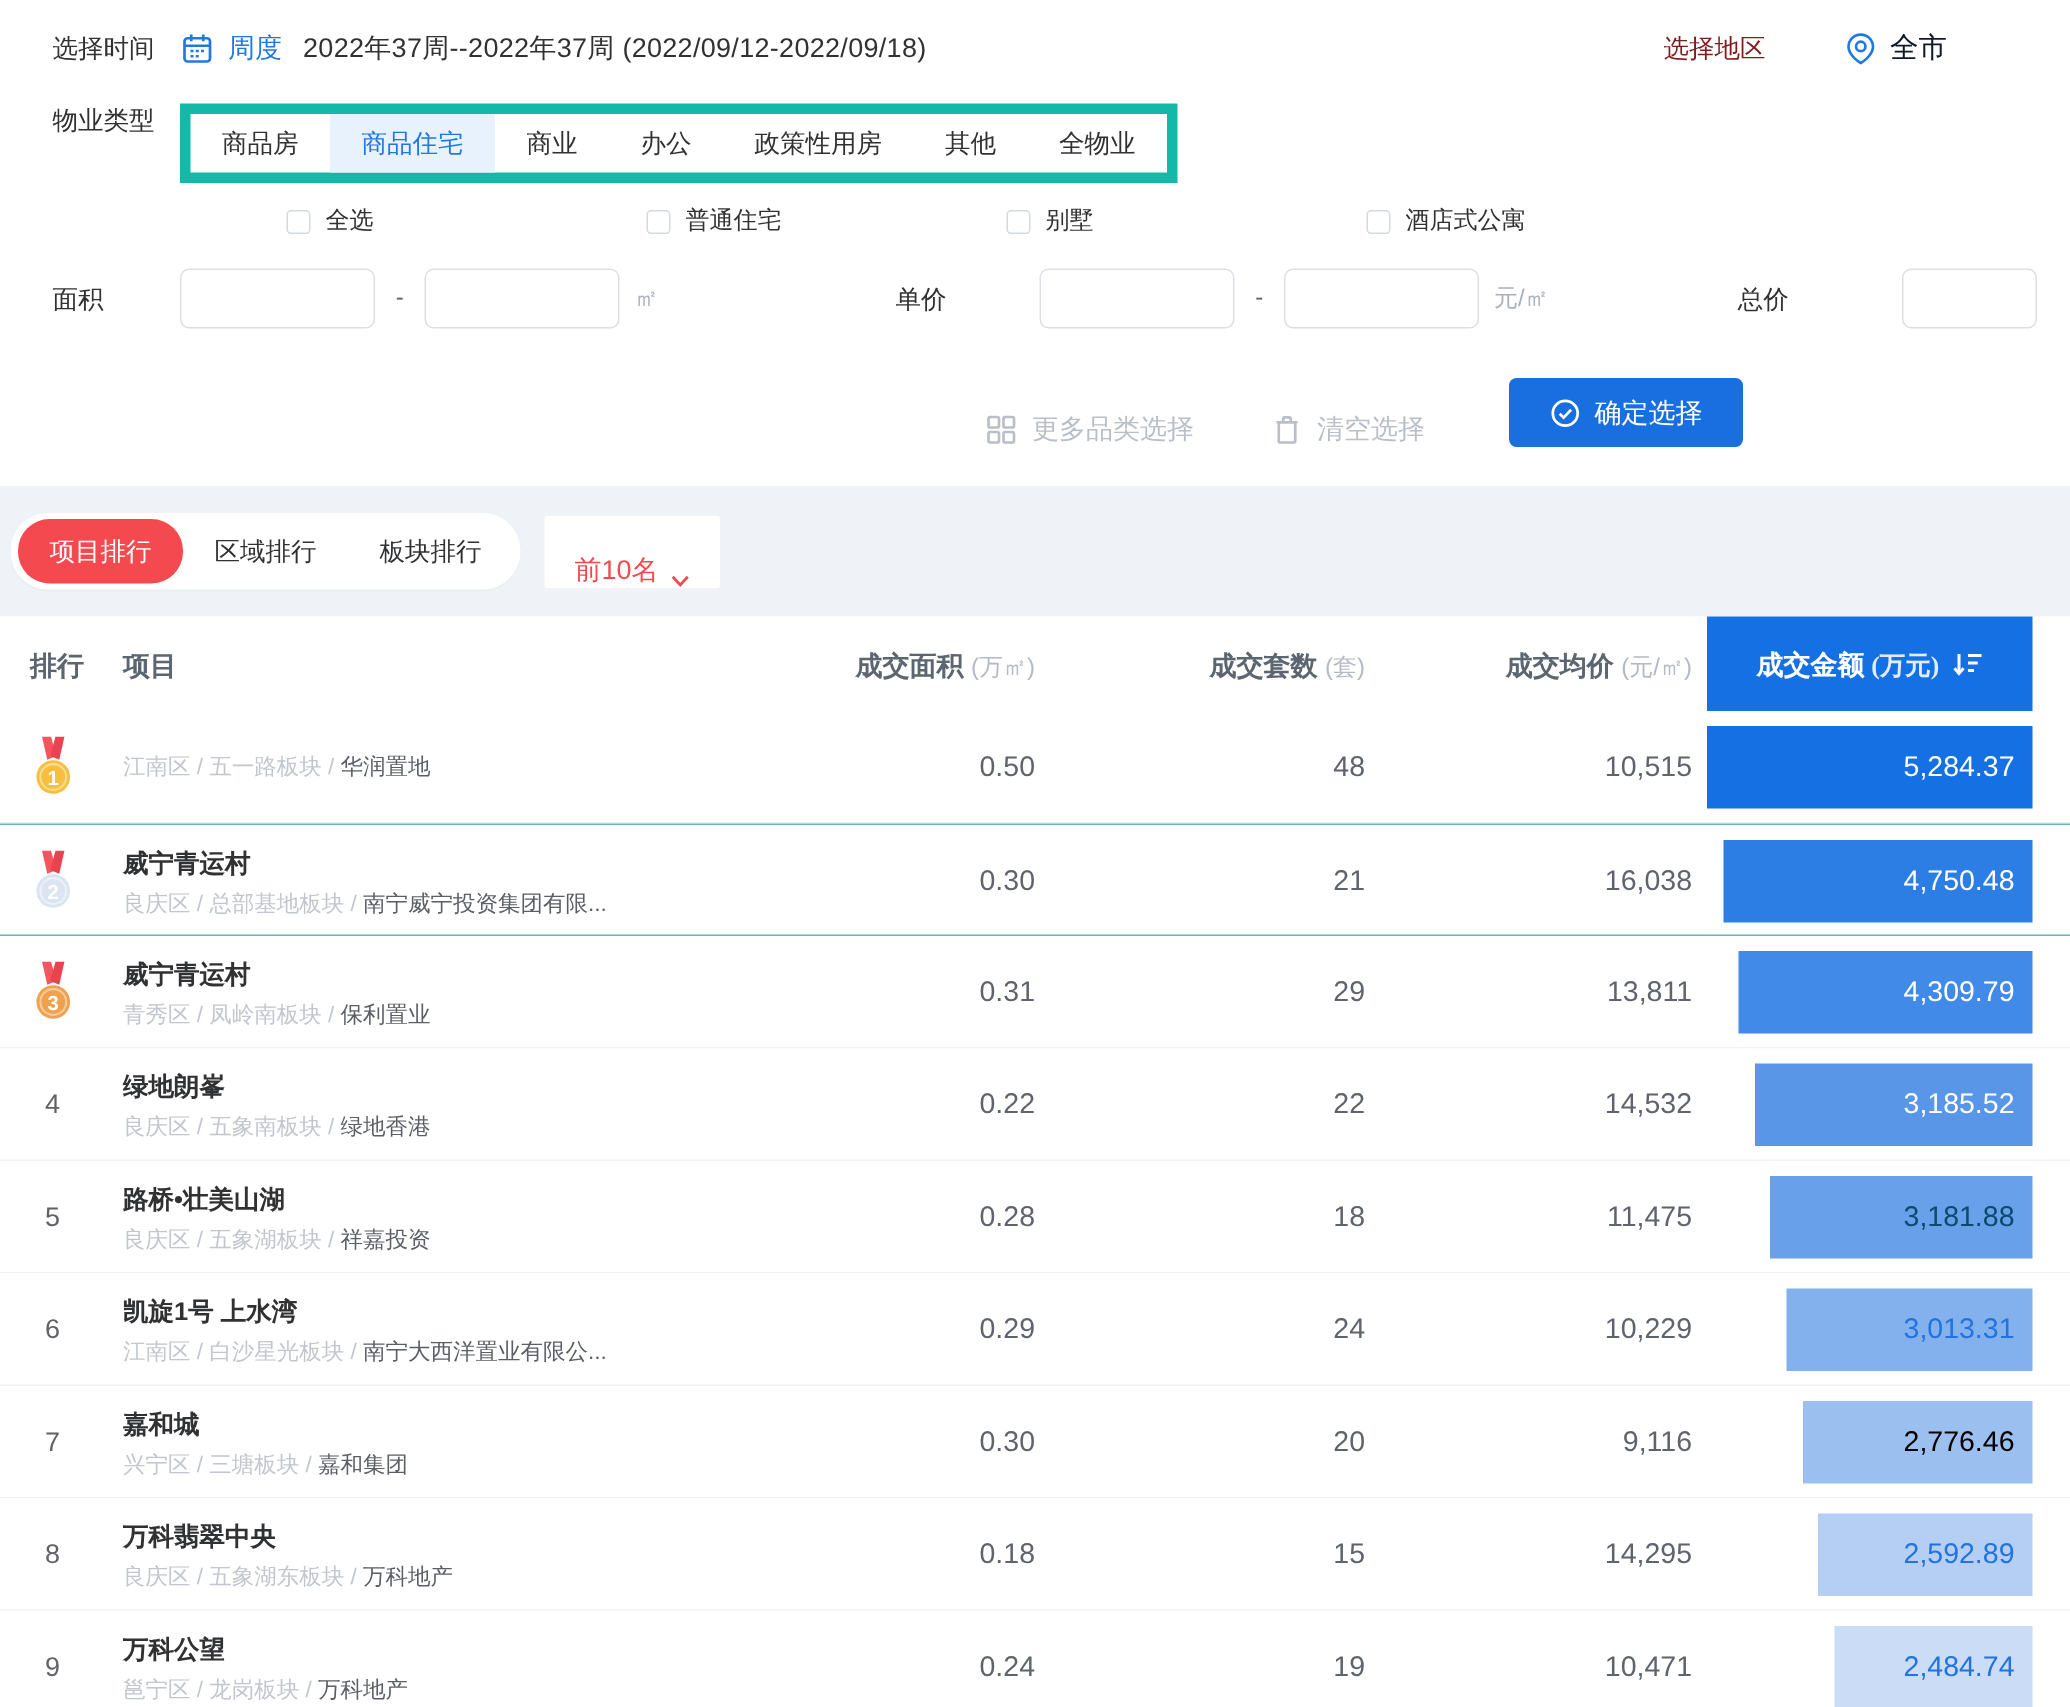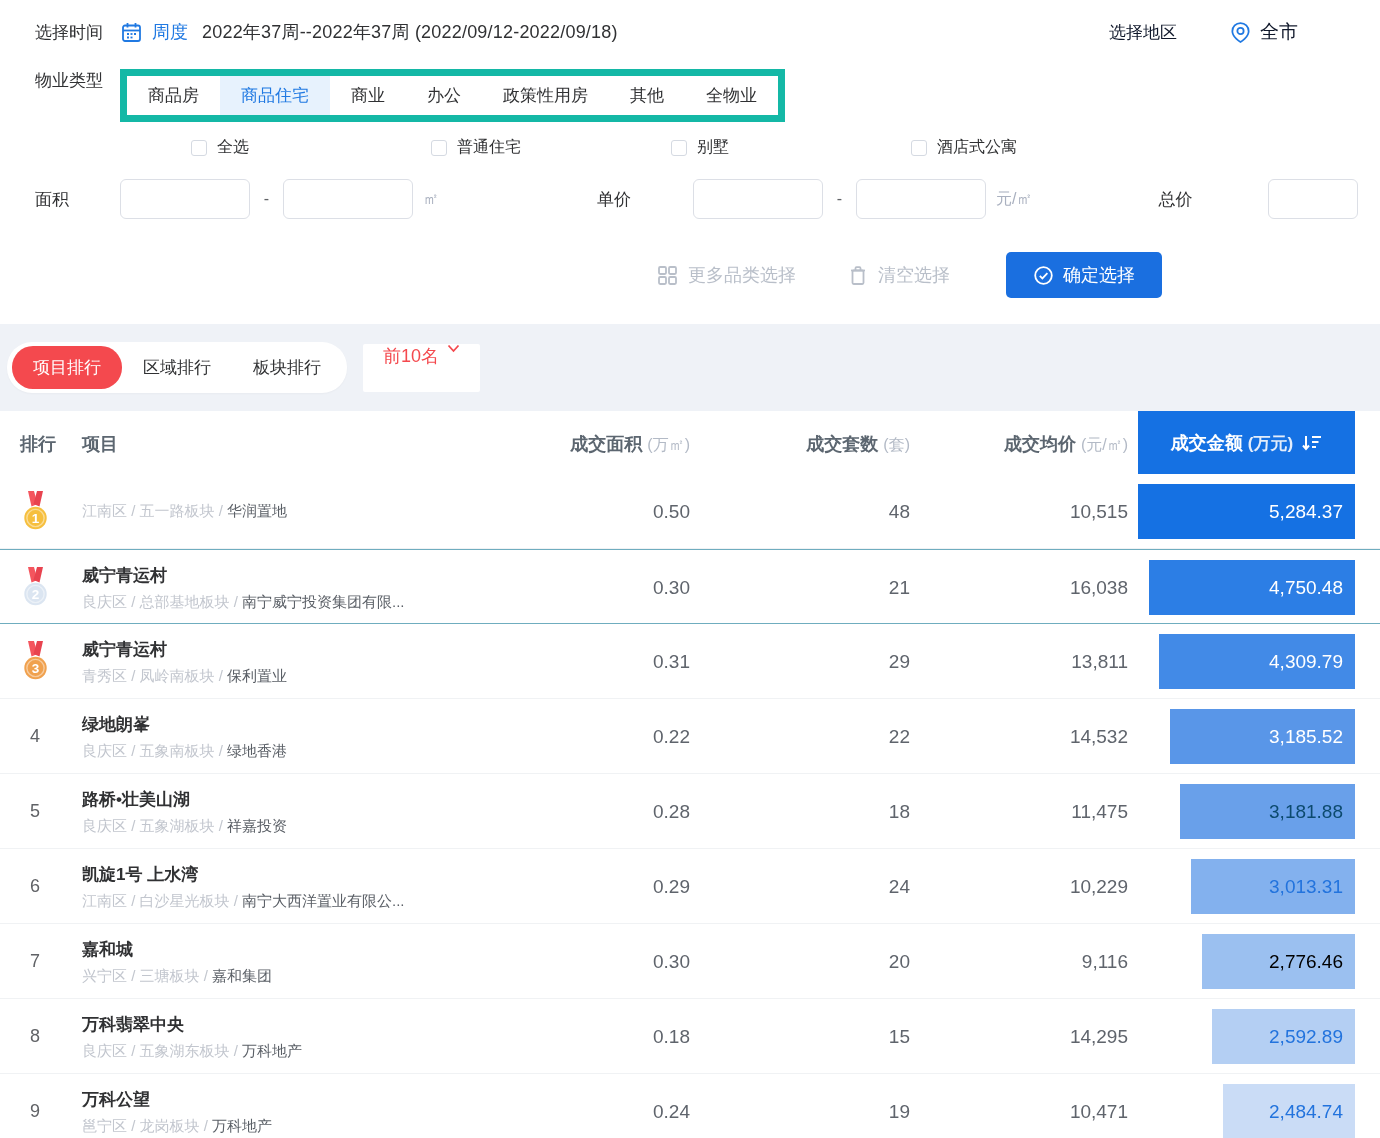--- a/index.html
+++ b/index.html
@@ -9,65 +9,65 @@
   
   .filter-section { background:#fff; padding-top:12px; }
   .frow { display:flex; align-items:center; }
   .flabel { width:120px; padding-left:35px; font-size:17px; color:#303133; flex-shrink:0; }
 
   .row-time { height:40px; }
   .ic { display:inline-flex; align-items:center; }
   .time-mode { color:#2079e2; font-size:18px; margin:0 14px 0 9px; cursor:pointer; }
   .time-range { font-size:18px; color:#303133; letter-spacing:.2px; }
   .region-wrap { margin-left:auto; display:flex; align-items:center; padding-right:82px; }
-  .region-label { font-size:17px; color:#0f172a; margin-right:52px; }
+  .region-label { font-size:17px; color:#7f1d1d; margin-right:52px; }
   .region-value { color:#0f172a; font-size:19px; margin-left:8px; cursor:pointer; }
 
   .row-ptype { margin-top:17px; align-items:flex-start; }
   .ptab-strip { display:inline-flex; border:7px solid #14b8a6; background:#fff; }
   .ptab { padding:8px 21px; font-size:17px; color:#303133; cursor:pointer; white-space:nowrap; }
   .ptab.active { background:#e7f2fd; color:#2079e2; }
 
   .row-sub { margin-top:15px; padding-left:155px; }
   .cb-item { display:flex; align-items:center; width:204px; cursor:pointer;margin-left:36px; }
   .cb-box { width:16px; height:16px; border:1px solid #d5dae2; border-radius:3px; background:#fff; margin-right:10px; flex-shrink:0; }
   .cb-label { font-size:16px; color:#303133; }
 
   .row-inputs { margin-top:20px; height:42px; }
   .fin { width:130px; height:40px; border:1px solid #dcdfe6; border-radius:6px; background:#fff; outline:none; padding:0 10px; font-size:16px; color:#303133; }
   .dash { width:33px; text-align:center; color:#606266; font-size:16px; }
   .unit { color:#a9b0bf; font-size:16px; margin-left:10px; white-space:nowrap; }
   .lbl-mid { font-size:17px; color:#303133; margin-left:158px; margin-right:62px; white-space:nowrap; }
   .lbl-total { font-size:17px; color:#303133; margin-left:126px; white-space:nowrap; }
   .fin-cut { margin-left:76px; width:90px; flex-shrink:0; }
 
-  .row-actions { margin-top:32px; height:46px; padding-left:657px; }
+  .row-actions { margin-top:32px; height:46px; padding-left:657px;align-items:flex-end; }
   .ghost-btn { display:flex; align-items:center; gap:10px; color:#b9bfc9; font-size:18px; cursor:pointer; white-space:nowrap; }
   .ghost-btn + .ghost-btn { margin-left:52px; }
   .primary-btn { margin-left:56px; width:156px; height:46px; background:#1a6fe0; border:none; border-radius:5px;
     color:#fff; font-size:18px; display:flex; align-items:center; justify-content:center; gap:9px; cursor:pointer;
     font-family:inherit; }
 
   
   .rank-strip { margin-top:26px; background:#eff2f7; height:87px; display:flex; align-items:center; padding-left:7px; }
   .pill-group { background:#fff; border-radius:25px; padding:4px 5px; display:flex; align-items:center; box-shadow:0 1px 2px rgba(0,0,0,.03); }
   .pill { padding:10px 21px; font-size:17px; color:#303133; border-radius:21px; cursor:pointer; white-space:nowrap; }
   .pill.active { background:#f4494e; color:#fff; }
-  .top-filter { background:#fff; margin-left:16px; height:48px; padding:0 20px; display:flex; align-items:flex-start; gap:8px;
+  .top-filter { background:#fff; margin-left:16px; height:48px; padding:0 20px; display:flex; align-items:flex-end; gap:8px;
     color:#f4494e; font-size:18px; cursor:pointer; border-radius:2px; }
 
   
   .grid-cols { display:grid; grid-template-columns:70px 470px 150px 220px 218px 227px 25px; }
   .thead { height:63px; align-items:center; background:#fff; }
   .th { font-size:18px; font-weight:bold; color:#5c6670; }
   .th .unit-h { font-weight:normal; color:#b3bac6; font-size:16px; }
   .th-rank { padding-left:20px; }
   .th-project { padding-left:12px; }
   .th-num { text-align:right; }
-  .th-amount-wrap { height:65px; display:flex; justify-content:flex-end; }
+  .th-amount-wrap { height:65px; display:flex; justify-content:flex-end;font-family:Liberation Serif, serif; }
   .th-amount { width:217px; height:63px; background:#1571e3; color:#fff; display:flex; align-items:center; justify-content:center; gap:8px; font-size:18px; font-weight:bold; }
   .th-amount .unit-h { color:#e3edfb; font-weight:bold; font-size:17px; }
 
   .trow { height:75px; align-items:center; background:#fff; border-bottom:1px solid #f0f2f4; cursor:pointer; }
   .trow.highlight { border-top:1px solid #6fadbf; border-bottom:1px solid #6fadbf; }
   .cell-rank { display:flex; justify-content:center; align-items:center; }
   .rank-num { font-size:18px; color:#606266; }
   .cell-project { padding-left:12px; overflow:hidden; }
   .proj-name { font-size:17px; font-weight:bold; color:#303133; margin-bottom:6px; white-space:nowrap; }
   .proj-loc { font-size:15px; white-space:nowrap; }

